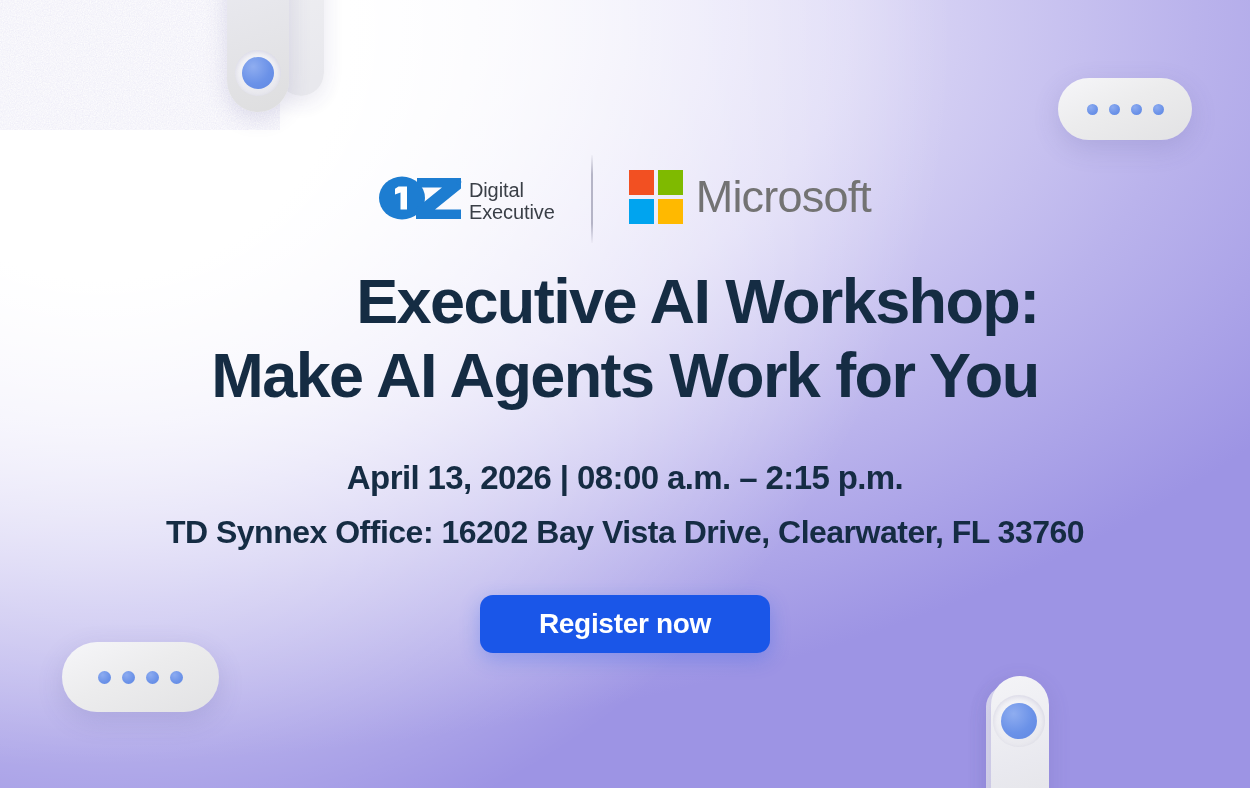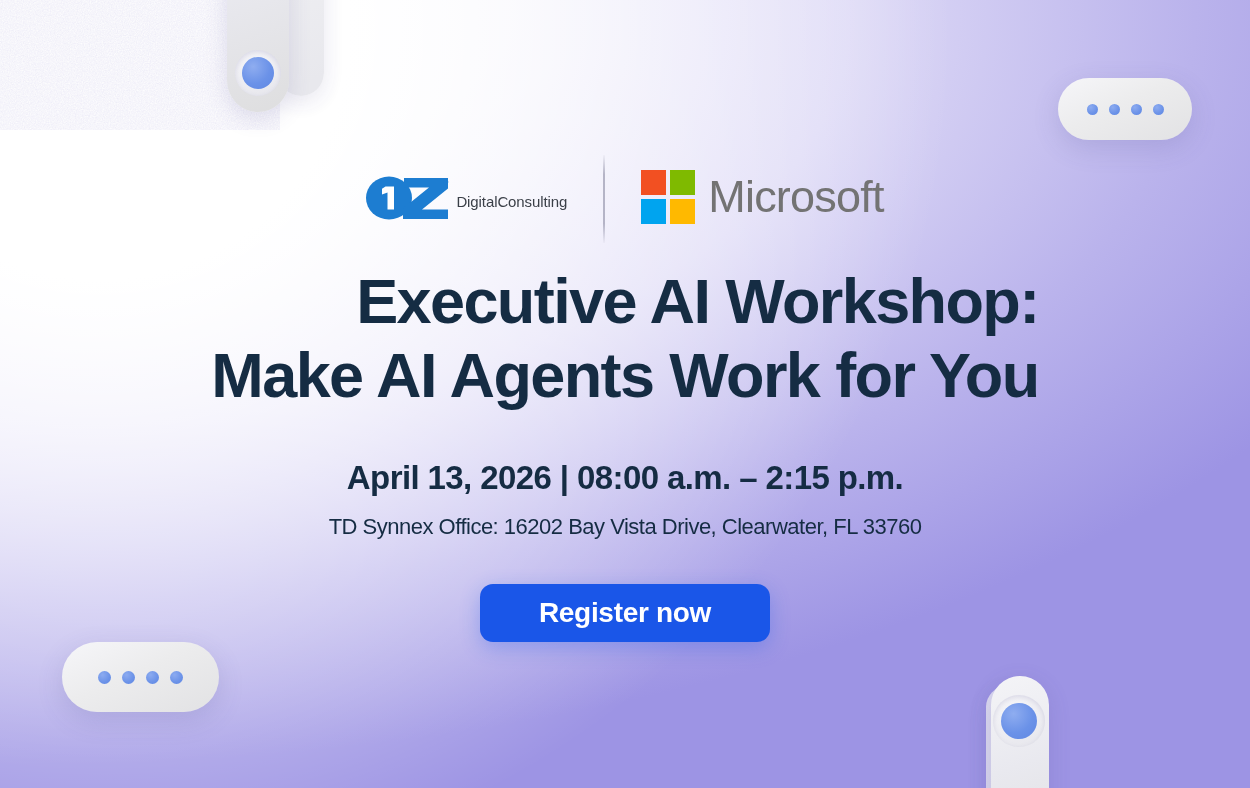--- a/index.html
+++ b/index.html
@@ -105,25 +105,25 @@
     display: flex;
     align-items: center;
     gap: 6px;
     transform: translateY(1px);
   }
   .oz-mark {
     display: block;
   }
   .oz-words {
     display: flex;
-    flex-direction: row;
+    flex-direction: column;
     justify-content: center;
     line-height: 1.08;
     color: #3a3f47;
-    font-size: 15px;
+    font-size: 20px;
     font-weight: 400;
     letter-spacing: -0.1px;
     transform: translateY(4px);
   }
 
   .logo-divider {
     width: 2px;
     height: 88px;
     margin: 0 36px;
     background: linear-gradient(180deg, rgba(150,150,170,0.05) 0%, rgba(130,130,155,0.55) 22%, rgba(130,130,155,0.55) 78%, rgba(150,150,170,0.05) 100%);
@@ -170,22 +170,22 @@
     color: #152c43;
     font-size: 33px;
     font-weight: 600;
     letter-spacing: -0.6px;
     text-align: center;
   }
 
   .venue {
     margin-top: 17px;
     color: #152c43;
-    font-size: 22px;
-    font-weight: 400;
+    font-size: 32px;
+    font-weight: 700;
     letter-spacing: -0.5px;
     text-align: center;
   }
 
   .cta {
     margin-top: 44px;
     display: inline-flex;
     align-items: center;
     justify-content: center;
     min-width: 290px;
@@ -255,21 +255,21 @@
 
       <div class="oz-lockup">
         <svg class="oz-mark" width="84" height="44" viewBox="0 0 84 44" xmlns="http://www.w3.org/2000/svg">
           <ellipse cx="23" cy="22" rx="23" ry="21.5" fill="#1d7dd1"></ellipse>
           <path d="M19.5 10.5 L28 10.5 L28 33.5 L21.5 33.5 L21.5 16.5 L16 18.5 L16 12.8 Z" fill="#ffffff"></path>
           <path d="M38 2 L82 2 L82 12.5 L56 33.5 L82 33.5 L82 43 L37 43 L37 32.5 L63 11.5 L38 11.5 Z" fill="#1d7dd1"></path>
           <circle cx="80" cy="6" r="2.4" fill="#1d7dd1" opacity="0.85"></circle>
         </svg>
         <div class="oz-words">
           <span>Digital</span>
-          <span>Consulting</span>
+          <span>Executive</span>
         </div>
       </div>
 
       <div class="logo-divider"></div>
 
       <div class="ms-lockup">
         <div class="ms-squares">
           <i style="background:#f25022"></i>
           <i style="background:#7fba00"></i>
           <i style="background:#00a4ef"></i>

